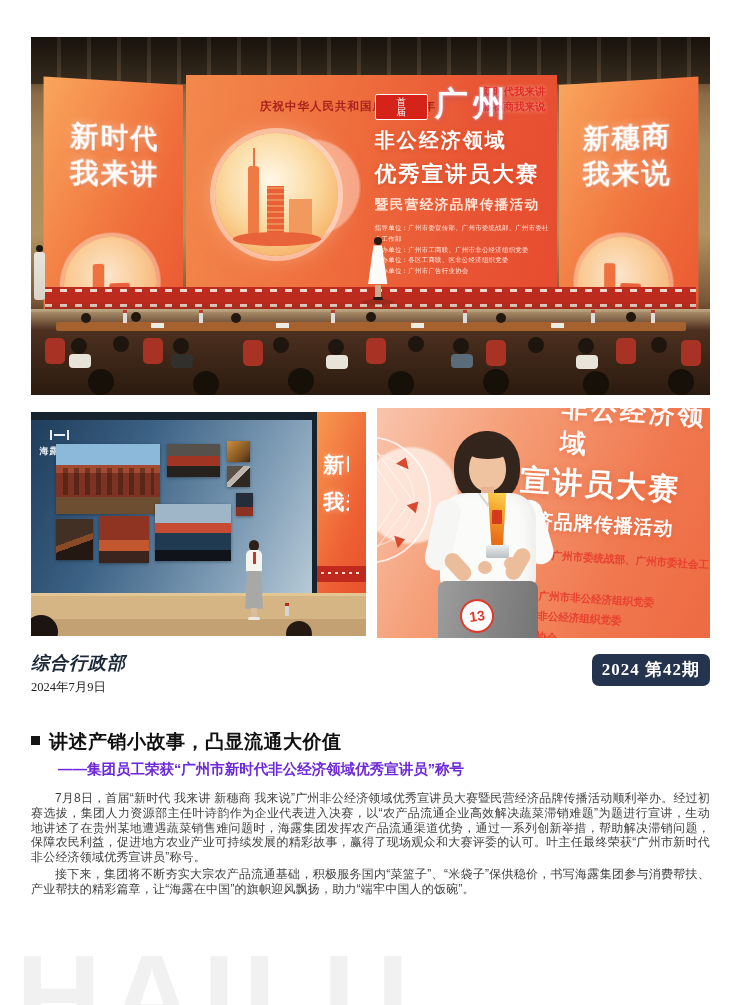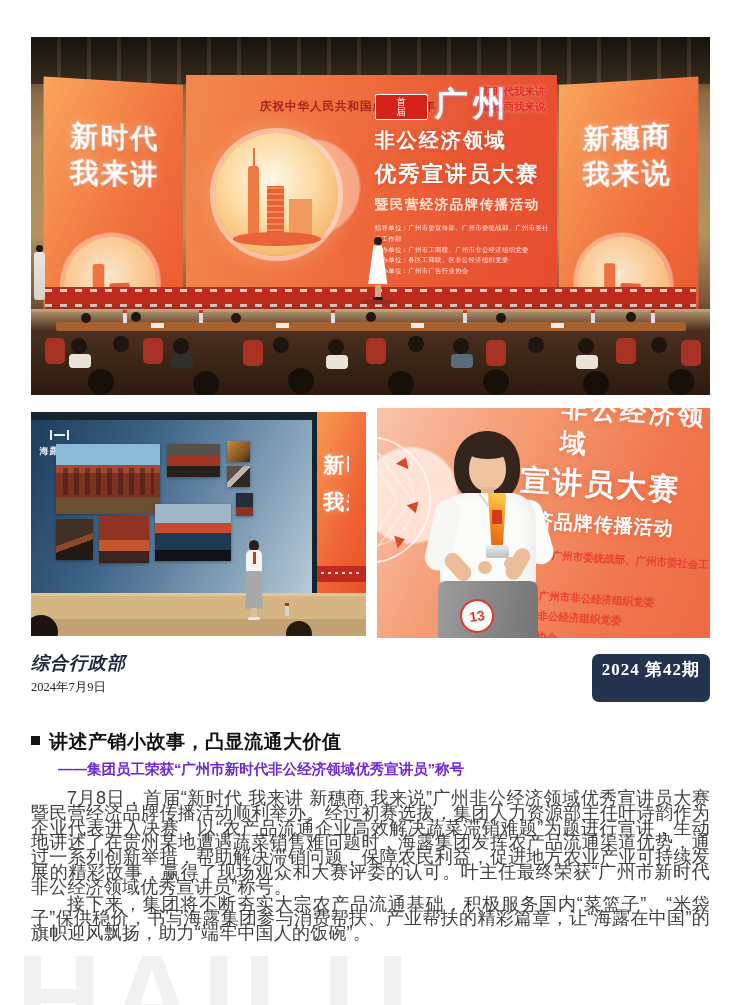--- a/index.html
+++ b/index.html
@@ -157,31 +157,31 @@
   .prw-skirt{position:absolute;left:34px;top:150px;width:100px;height:57px;
     background:linear-gradient(100deg,#9d9d9d,#868686 55%,#757575);border-radius:8px 8px 0 0;}
   .prw-badge{position:absolute;left:56px;top:168px;width:30px;height:30px;border-radius:50%;background:#fff;
     border:2px solid #e0392b;color:#e0392b;font-size:14px;font-weight:900;display:flex;align-items:center;
     justify-content:center;transform:rotate(-8deg);}
 
   
   .dept{left:31px;top:651px;font-family:"Liberation Serif","DejaVu Serif",serif;font-weight:700;
     font-size:18px;color:#1b2838;letter-spacing:1px;font-style:italic;}
   .date{left:31px;top:679px;font-family:"Liberation Serif","DejaVu Serif",serif;font-size:12.5px;color:#222;}
-  .issue-badge{right:30px;top:654px;background:#24344e;color:#fff;border-radius:7px;padding:4px 10px 21px;
+  .issue-badge{right:30px;top:654px;background:#24344e;color:#fff;border-radius:7px;padding:4px 10px 5px;
     font-family:"Liberation Serif","DejaVu Serif",serif;font-weight:700;font-size:17px;letter-spacing:1px;}
 
   
   .article{left:31px;top:729px;width:679px;z-index:2;}
   .headline-row{display:flex;align-items:flex-start;gap:9px;}
   .bullet{width:9px;height:9px;background:#141414;margin-top:7px;flex:0 0 auto;}
   h1.headline{margin:0;font-size:19px;font-weight:800;color:#111;letter-spacing:.5px;}
   .subtitle{margin:5px 0 0 27px;font-size:14.5px;font-weight:800;color:#6d28d9;}
   .body-text{margin-top:12px;}
-  .body-text p{margin:0 0 2px;font-size:18px;line-height:14.8px;color:#3f3f3f;text-align:justify;
+  .body-text p{margin:0 0 2px;font-size:12px;line-height:14.8px;color:#3f3f3f;text-align:justify;
     text-indent:2em;letter-spacing:.2px;}
 
   .watermark{left:16px;top:938px;z-index:1;font-weight:900;font-size:118px;letter-spacing:8px;
     color:#f1f1f1;line-height:1;user-select:none;}
 </style>
 </head>
 <body>
 
 <div class="photo photo-main">
   <div class="abs pm-ceiling"></div>

